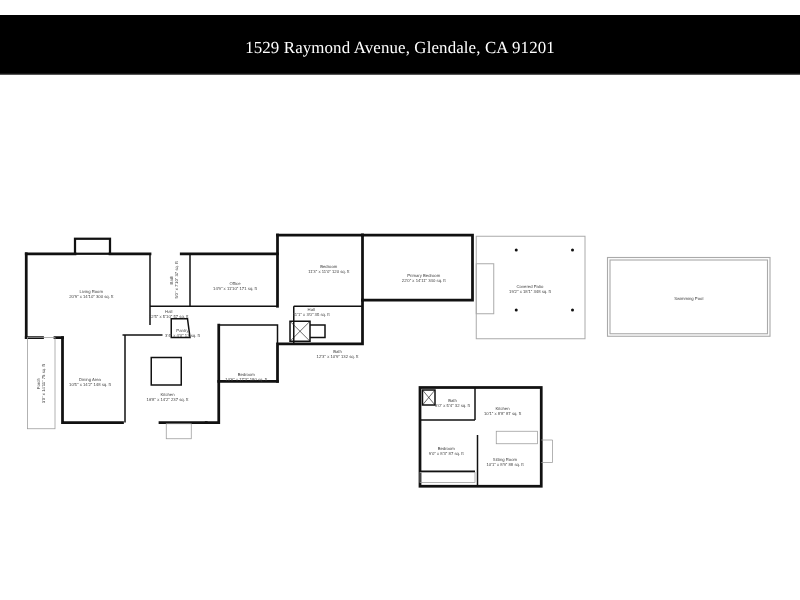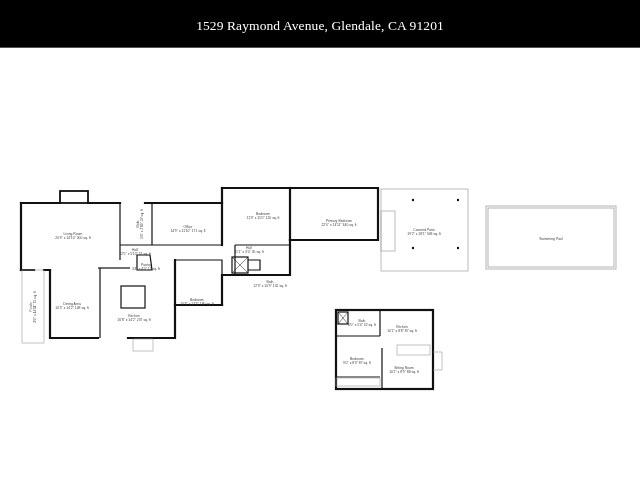--- a/index.html
+++ b/index.html
@@ -1,17 +1,17 @@
 <!DOCTYPE html>
 <html><head>
 <meta charset="utf-8">
 <style>
   html, body { margin:0; padding:0; }
   body { width:640px; height:480px; background:#ffffff; position:relative; overflow:hidden; font-family:"Liberation Sans", sans-serif; }
-  .header { position:absolute; left:0; top:0; width:640px; height:47px; background:#000000; border-bottom:1px solid #555; display:flex; align-items:center; justify-content:center; }
+  .header { position:absolute; left:0; top:12px; width:640px; height:47px; background:#000000; border-bottom:1px solid #555; display:flex; align-items:center; justify-content:center; }
   .header .title { color:#ffffff; font-family:"Liberation Serif", serif; font-size:13.5px; letter-spacing:0.1px; margin-top:4px; }
   .plan { position:absolute; left:0; top:0; width:640px; height:480px; }
   .lbl { position:absolute; text-align:center; color:#444; font-size:3.4px; line-height:4.2px; white-space:nowrap; transform:translate(-50%,-50%); }
   .lbl .n { display:block; }
   .lbl .d { display:block; }
   .vert { transform:translate(-50%,-50%) rotate(-90deg); }
 </style>
 </head>
 <body>
 

